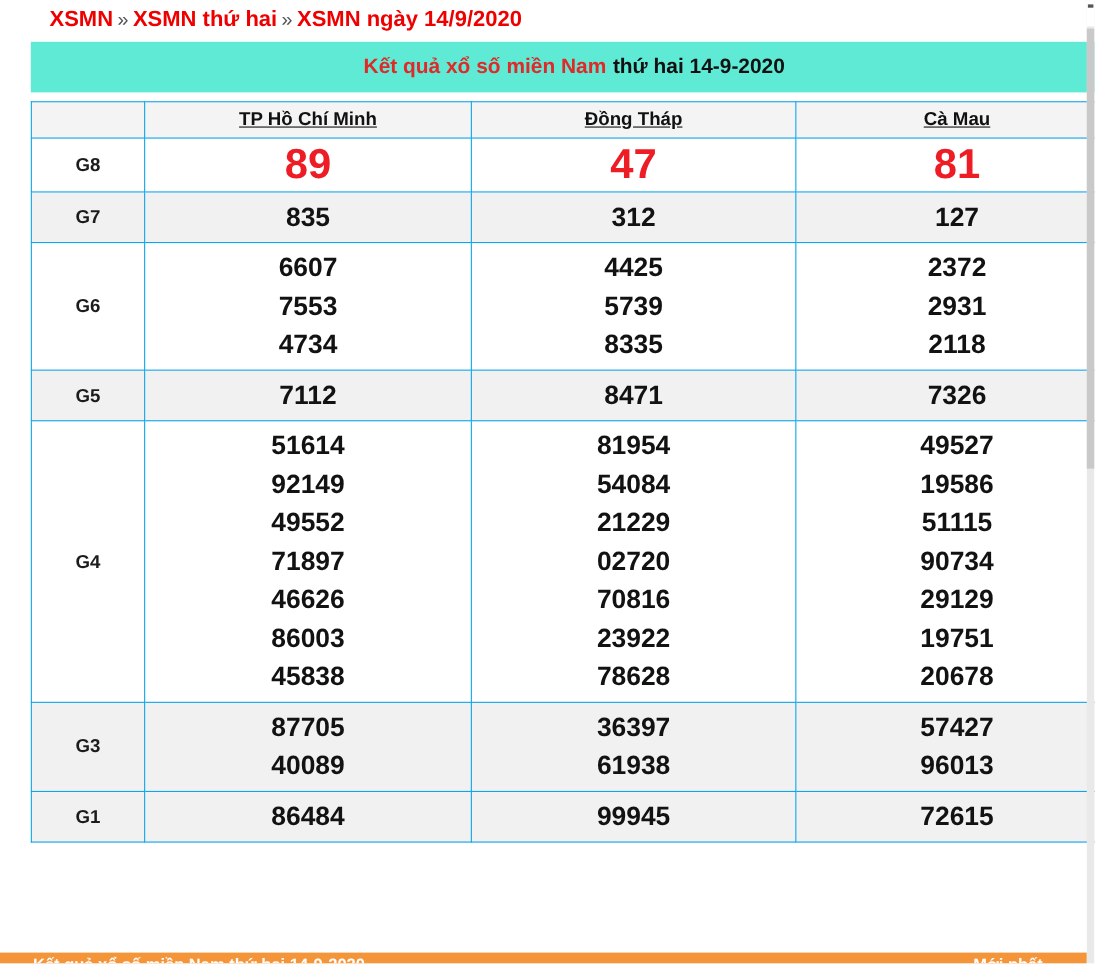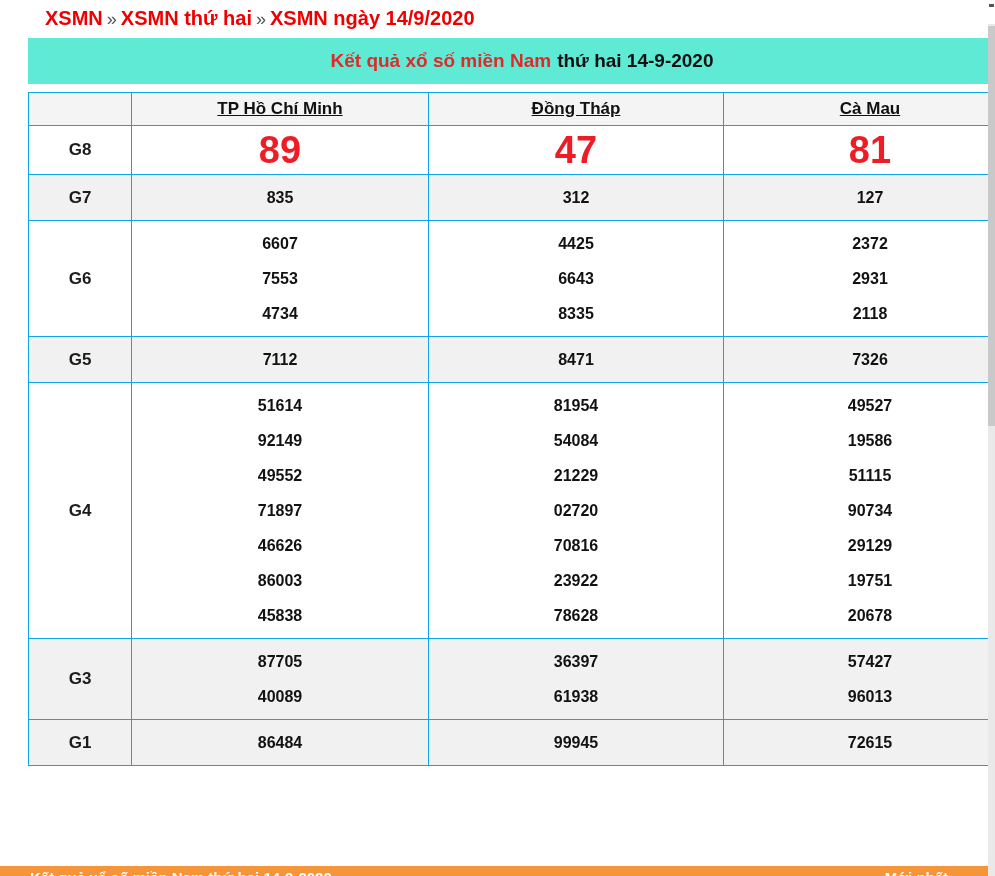--- a/index.html
+++ b/index.html
@@ -72,21 +72,21 @@
     cursor: pointer;
   }
   td.label {
     font-size: 17px;
     font-weight: bold;
     color: #1c1c1c;
     background: #ffffff;
   }
   td.cell { padding: 5px 0; background: #ffffff; }
   .num {
-    font-size: 16px;
+    font-size: 24px;
     font-weight: bold;
     color: #121212;
     line-height: 35px;
     letter-spacing: 0px;
   }
   tr.shade td { background: #f1f1f1; }
   tr.big-red td.cell { padding: 5px 0; }
   tr.big-red .num { color: #ee1c25; font-size: 38px; line-height: 38px; }
   tr.huge-red .num { color: #ee1c25; font-size: 36px; line-height: 40px; }
 
@@ -190,21 +190,21 @@
         </tr>
         <tr>
           <td class="label">G6</td>
           <td class="cell">
             <div class="num">6607</div>
             <div class="num">7553</div>
             <div class="num">4734</div>
           </td>
           <td class="cell">
             <div class="num">4425</div>
-            <div class="num">6643</div>
+            <div class="num">5739</div>
             <div class="num">8335</div>
           </td>
           <td class="cell">
             <div class="num">2372</div>
             <div class="num">2931</div>
             <div class="num">2118</div>
           </td>
         </tr>
         <tr class="shade">
           <td class="label">G5</td>

